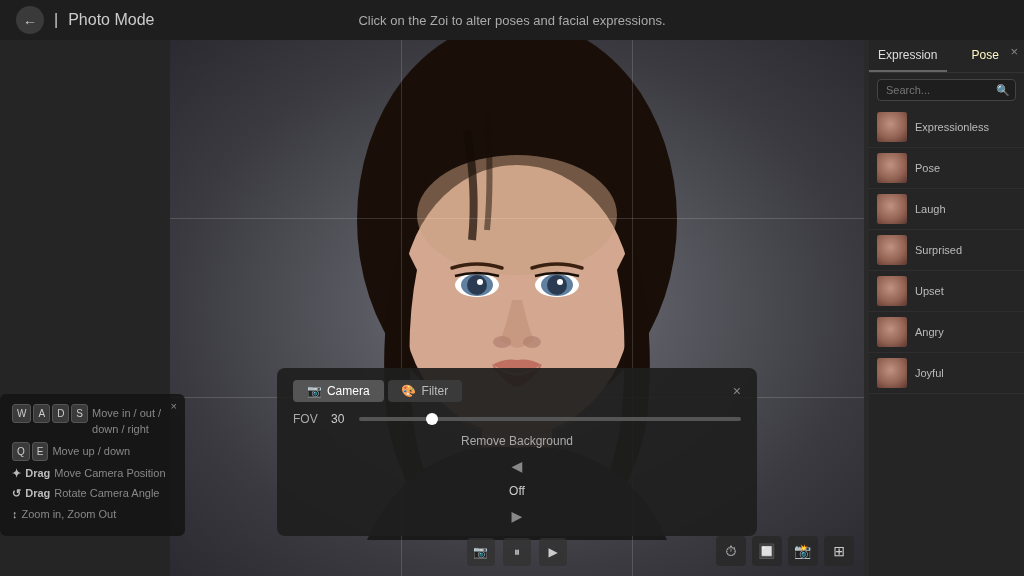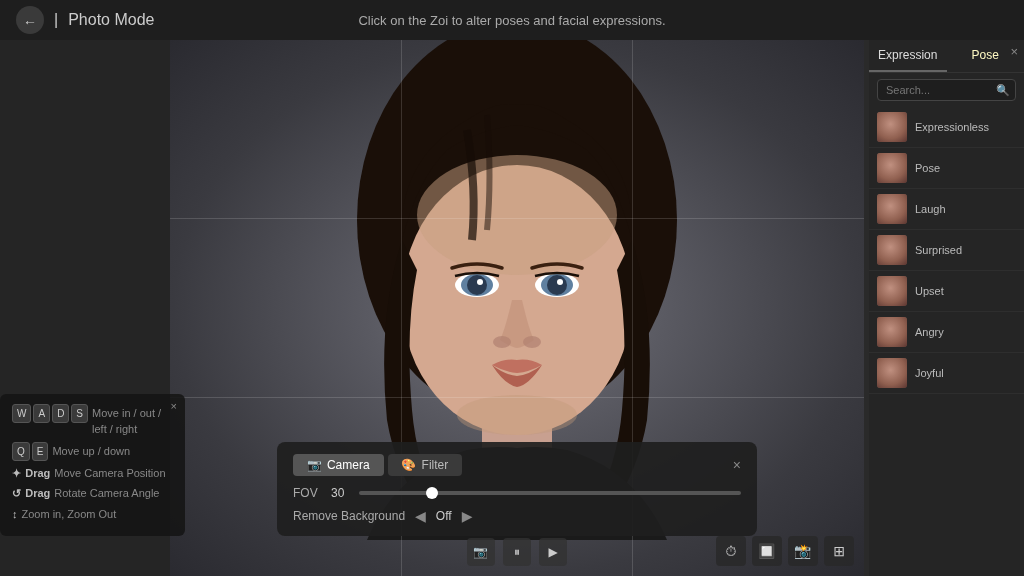--- a/index.html
+++ b/index.html
@@ -166,20 +166,21 @@
       width: 12px;
       height: 12px;
       border-radius: 50%;
       background: #fff;
     }
     #remove-bg-row {
       display: flex;
       align-items: center;
       gap: 10px;
       margin-top: 8px;
+      flex-direction: column;
     }
     .remove-bg-label {
       font-size: 12px;
       color: #aaa;
       min-width: 80px;
     }
     .arrow-btn {
       background: none;
       border: none;
       color: #888;
@@ -494,21 +495,21 @@
 
 <div id="shortcuts-panel">
   <button id="shortcuts-close">×</button>
   <div class="shortcut-row">
     <div class="shortcut-keys">
       <kbd>W</kbd>
       <kbd>A</kbd>
       <kbd>D</kbd>
       <kbd>S</kbd>
     </div>
-    <span class="shortcut-desc">Move in / out / left / right</span>
+    <span class="shortcut-desc">Move in / out / down / right</span>
   </div>
   <div class="shortcut-row">
     <div class="shortcut-keys">
       <kbd>Q</kbd>
       <kbd>E</kbd>
     </div>
     <span class="shortcut-desc">Move up / down</span>
   </div>
   <div class="shortcut-row">
     <span class="shortcut-bold">✦</span>

